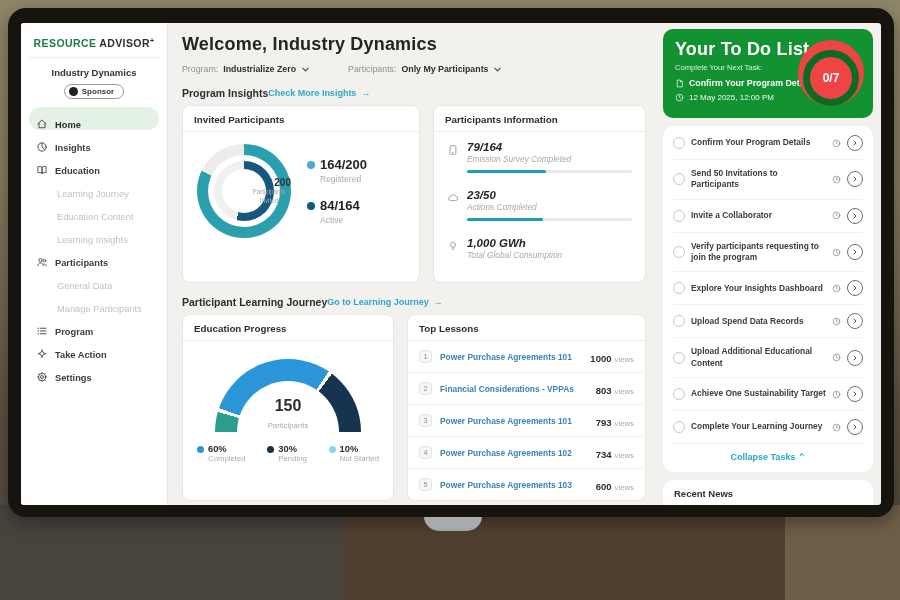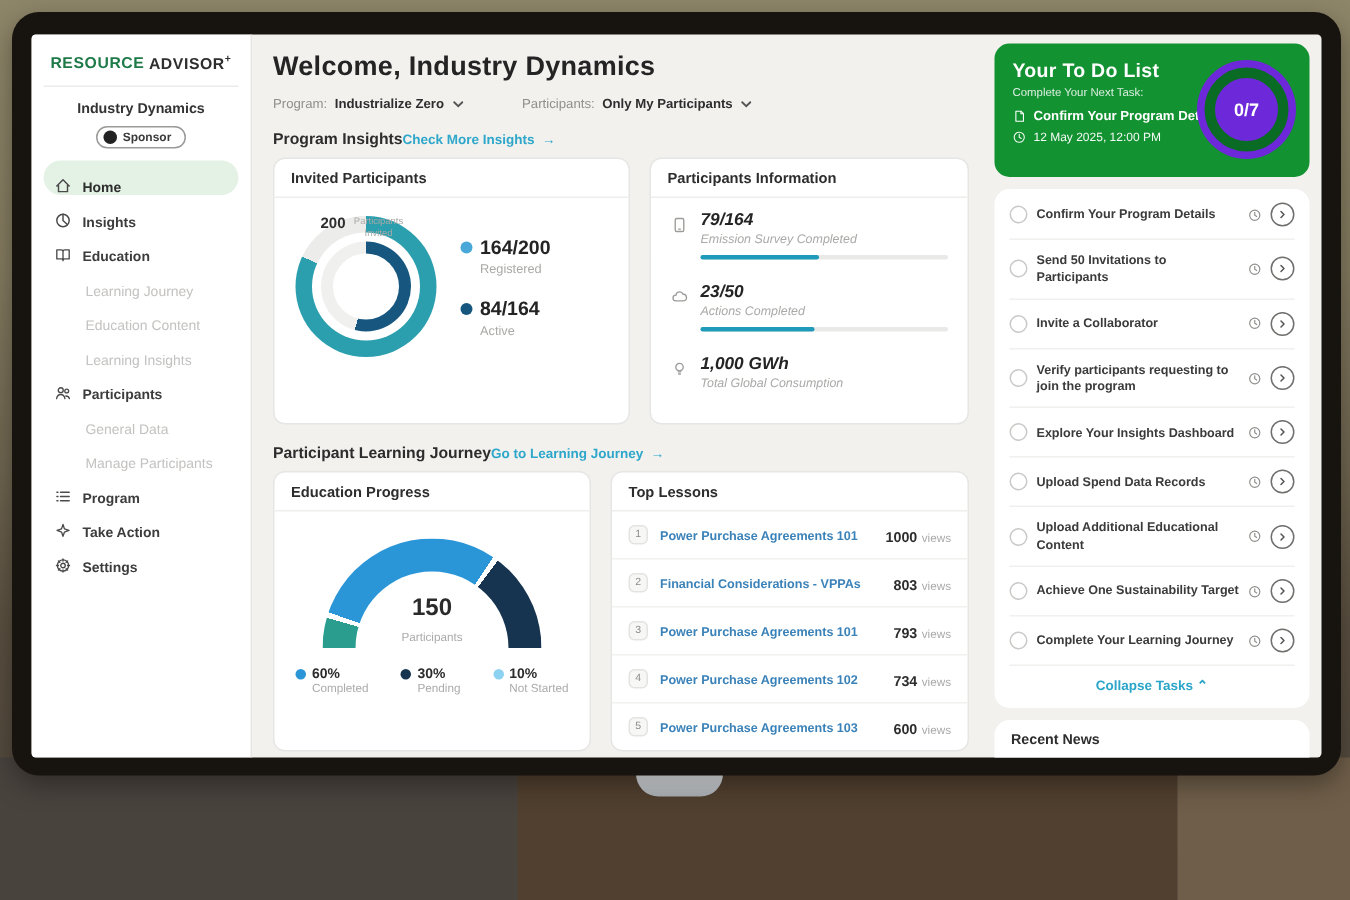--- a/index.html
+++ b/index.html
@@ -45,21 +45,21 @@
   .card-title { font-size:9.8px; font-weight:bold; color:#2d2d2d; padding:8px 11px 6px; border-bottom:1px solid #eeeeec; }
 
   
   .card-invited { width:238px; }
   .inv-body { display:flex; align-items:center; padding:12px 10px 12px 14px; gap:16px; }
   .donut { position:relative; width:94px; height:94px; flex:none; }
   .ring-outer { position:absolute; inset:0; border-radius:50%; background:conic-gradient(#2b9fae 0 82%, #ececea 82% 100%); }
   .ring-outer::after { content:''; position:absolute; inset:11px; border-radius:50%; background:#fff; }
   .ring-inner { position:absolute; inset:17px; border-radius:50%; background:conic-gradient(#17577f 0 54%, #f0f0ee 54% 100%); }
   .ring-inner::after { content:''; position:absolute; inset:8px; border-radius:50%; background:#fff; }
-  .donut-center { position:absolute; inset:0; display:flex; align-items:flex-start; justify-content:center; text-align:center; z-index:2; }
+  .donut-center { position:absolute; inset:0; display:flex; flex-direction:column; align-items:flex-end; justify-content:center; text-align:center; z-index:2; }
   .donut-center b { font-size:10px; color:#2e2e2e; }
   .donut-center span { font-size:6.3px; color:#a9a9a7; width:44px; line-height:1.3; }
   .inv-legend { display:flex; flex-direction:column; gap:14px; }
   .leg-item .val { display:flex; align-items:center; gap:5px; font-size:13px; font-weight:bold; color:#242424; }
   .leg-item .val .dot { width:8px; height:8px; border-radius:50%; flex:none; }
   .leg-item .lab { font-size:8.5px; color:#a9a9a7; margin:2px 0 0 13px; }
 
   
   .card-pinfo { flex:1; }
   .pi-body { padding:9px 13px 6px; }
@@ -91,26 +91,26 @@
   .card-lessons { flex:1; }
   .lesson { display:flex; align-items:center; gap:8px; padding:6.5px 11px; border-bottom:1px solid #f1f1ef; }
   .lesson:last-child { border-bottom:none; }
   .rank { width:13px; height:13px; border:1px solid #e3e3e1; background:#f7f7f5; border-radius:4px; font-size:7px; color:#8b8b89; display:flex; align-items:center; justify-content:center; flex:none; }
   .lesson .lt { flex:1; font-size:8.4px; font-weight:bold; color:#3b82b8; cursor:pointer; white-space:nowrap; overflow:hidden; }
   .views b { font-size:9.5px; color:#2d2d2d; } .views span { font-size:7.8px; color:#ababab; margin-left:3px; }
 
   
   .right { width:226px; padding:6px 8px 0 8px; flex:none; display:flex; flex-direction:column; }
   .todo-head { position:relative; background:#139232; border-radius:10px; color:#fff; padding:10px 12px; height:89px; flex:none; }
-  .todo-head h2 { font-size:13px; letter-spacing:.2px; }
+  .todo-head h2 { font-size:18px; letter-spacing:.2px; }
   .todo-sub { font-size:7.6px; opacity:.85; margin-top:3px; }
   .todo-task { display:flex; align-items:center; gap:5px; font-size:8.8px; font-weight:bold; margin-top:6px; }
   .todo-time { display:flex; align-items:center; gap:5px; font-size:8px; margin-top:5px; opacity:.95; }
   .todo-head svg { width:9px; height:9px; flex:none; }
-  .progress-ring { position:absolute; right:9px; top:11px; width:66px; height:66px; border-radius:50%; background:#6d28d9; display:flex; align-items:center; justify-content:center; }
+  .progress-ring { position:absolute; right:9px; top:11px; width:66px; height:66px; border-radius:50%; background:#ef4444; display:flex; align-items:flex-end; justify-content:center; }
   .progress-ring .inner { width:56px; height:56px; border-radius:50%; border:7px solid #0a6b24; display:flex; align-items:center; justify-content:center; font-size:12px; font-weight:bold; color:#fff; }
 
   .todo-card { background:#fff; border-radius:10px; margin-top:8px; padding:1px 10px; flex:none; }
   .trow { display:flex; align-items:center; gap:6px; padding:8px 0; border-bottom:1px solid #f0f0ee; cursor:pointer; }
   .trow:last-of-type { border-bottom:none; }
   .cbox { width:12px; height:12px; border:1.2px solid #c9c9c7; border-radius:50%; flex:none; background:#fff; }
   .tlabel { flex:1; font-size:8.4px; font-weight:bold; color:#3b3b3b; line-height:1.35; }
   .tclock { width:9px; height:9px; color:#8f8f8d; flex:none; }
   .tchev { width:16px; height:16px; border:1.4px solid #6f6f6d; border-radius:50%; color:#555; flex:none; display:flex; align-items:center; justify-content:center; }
   .tchev svg { width:8px; height:8px; }

